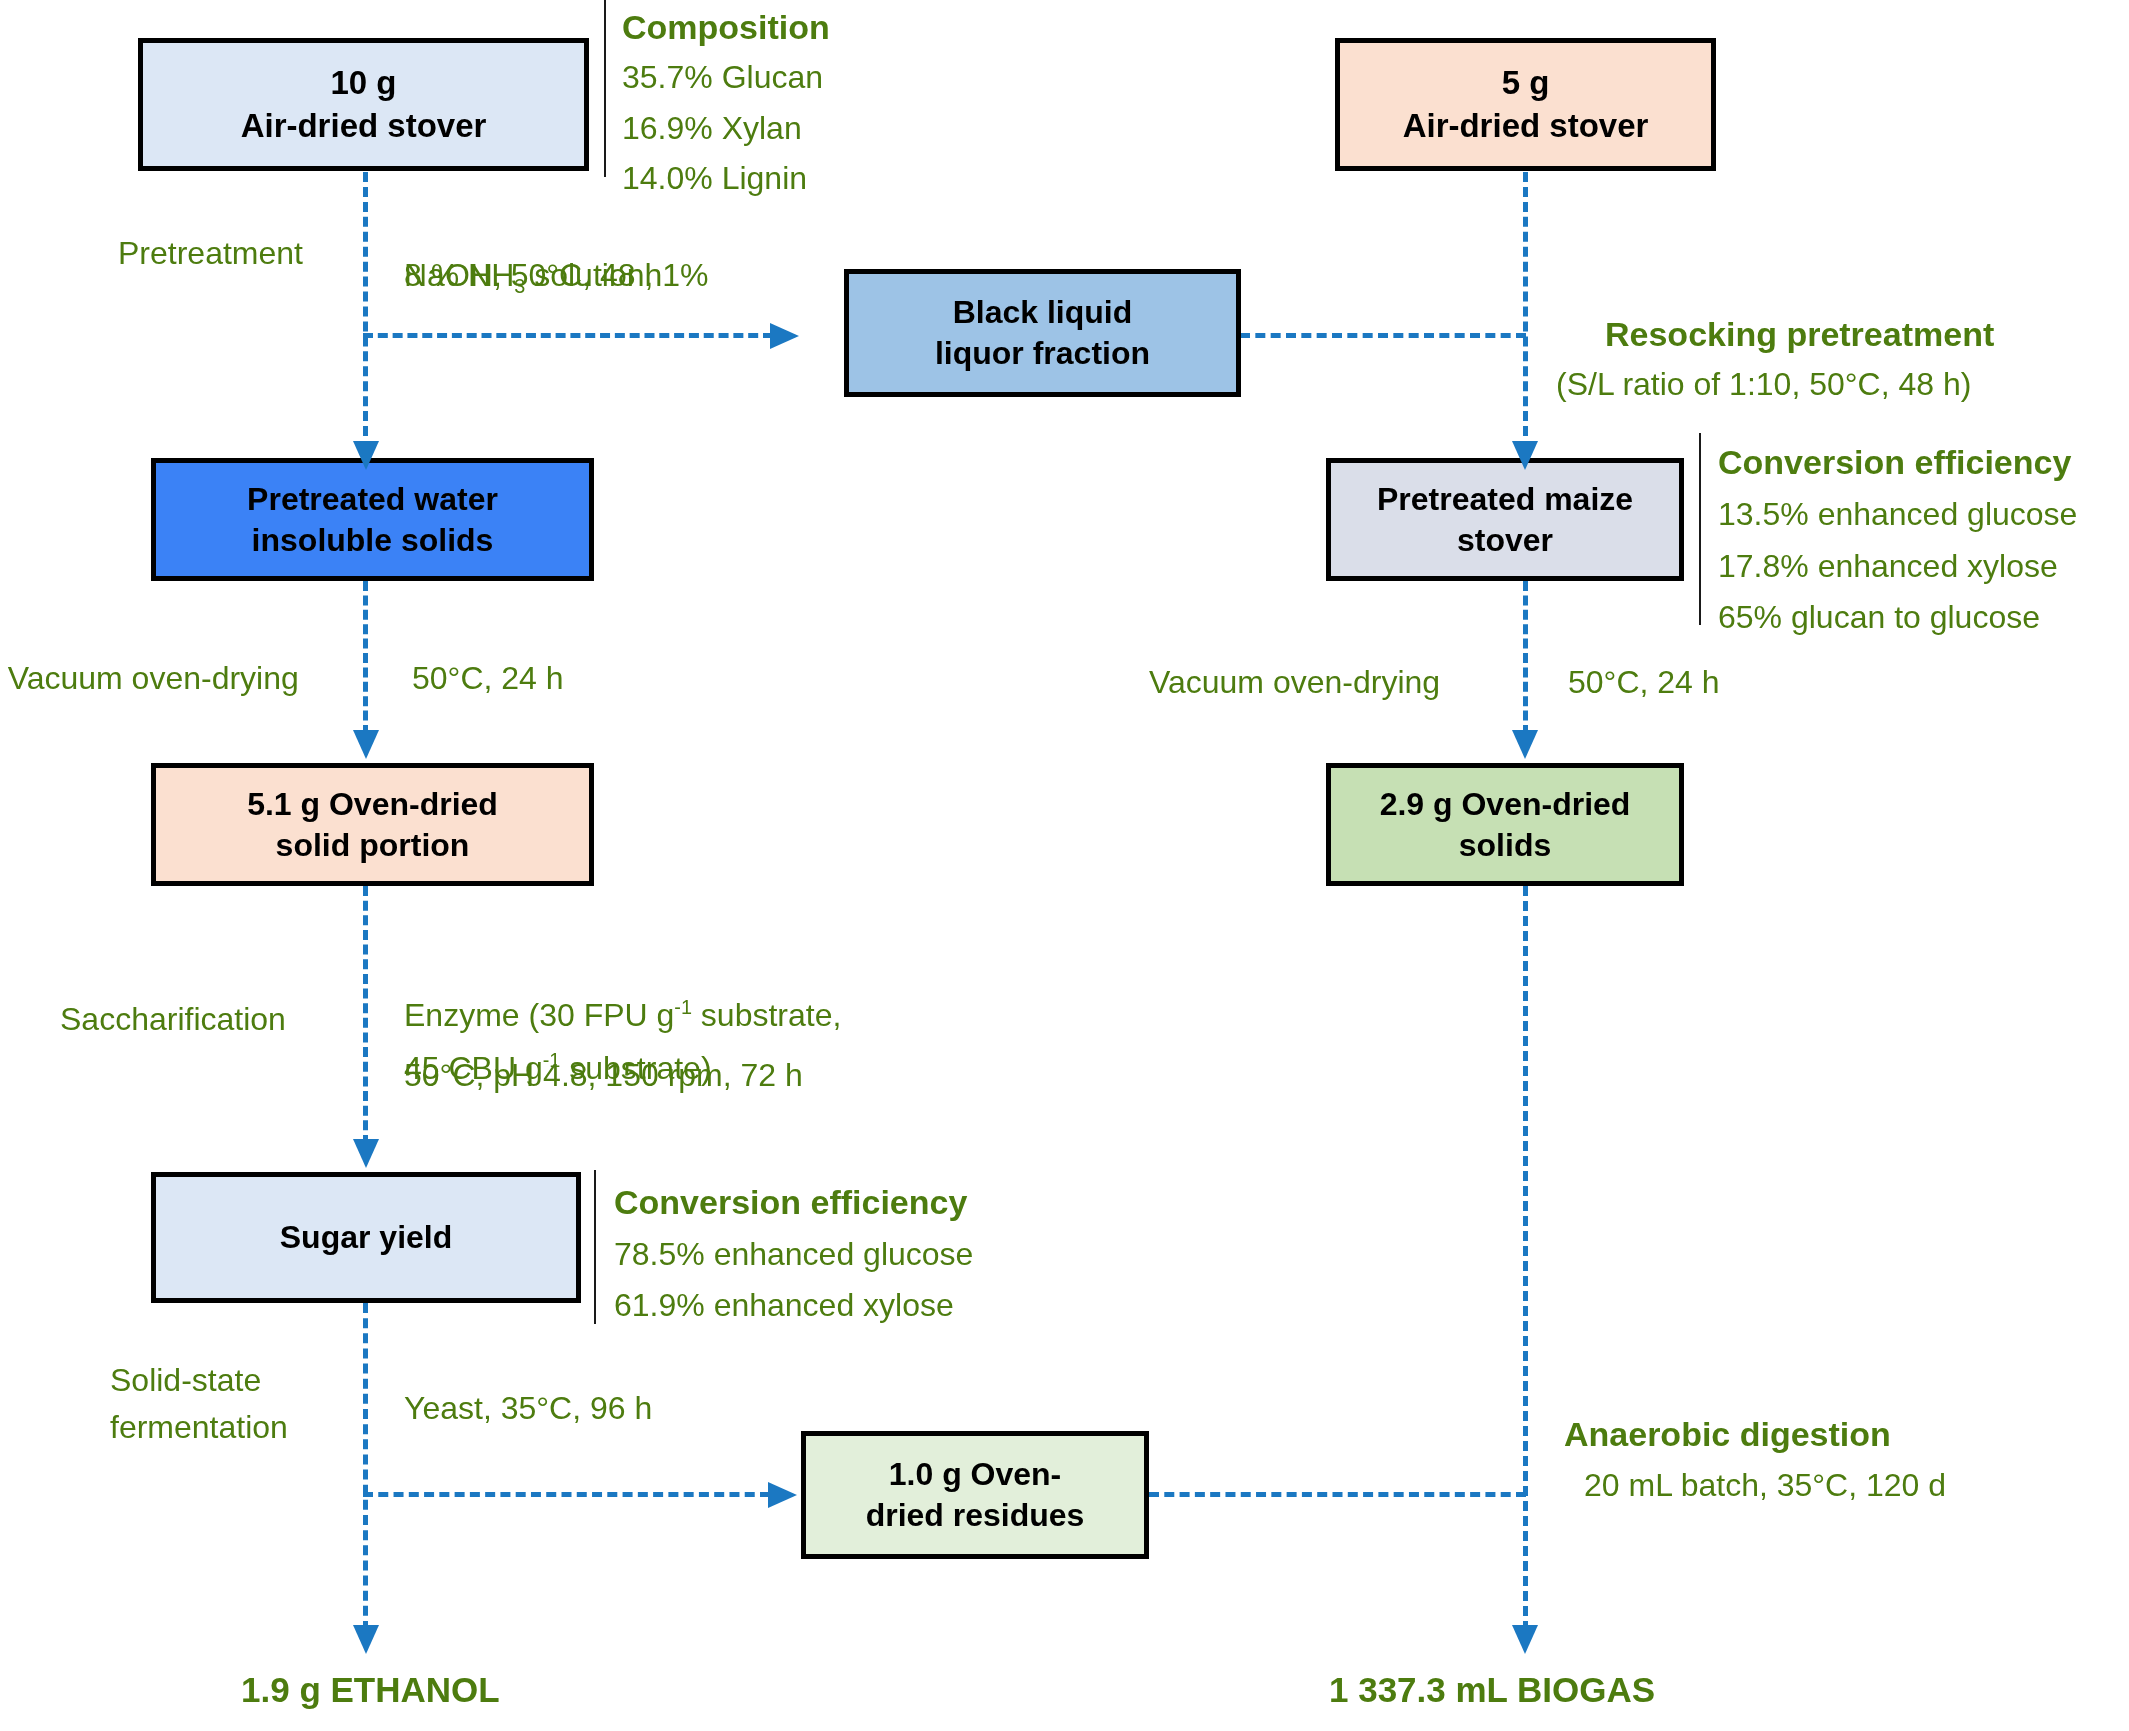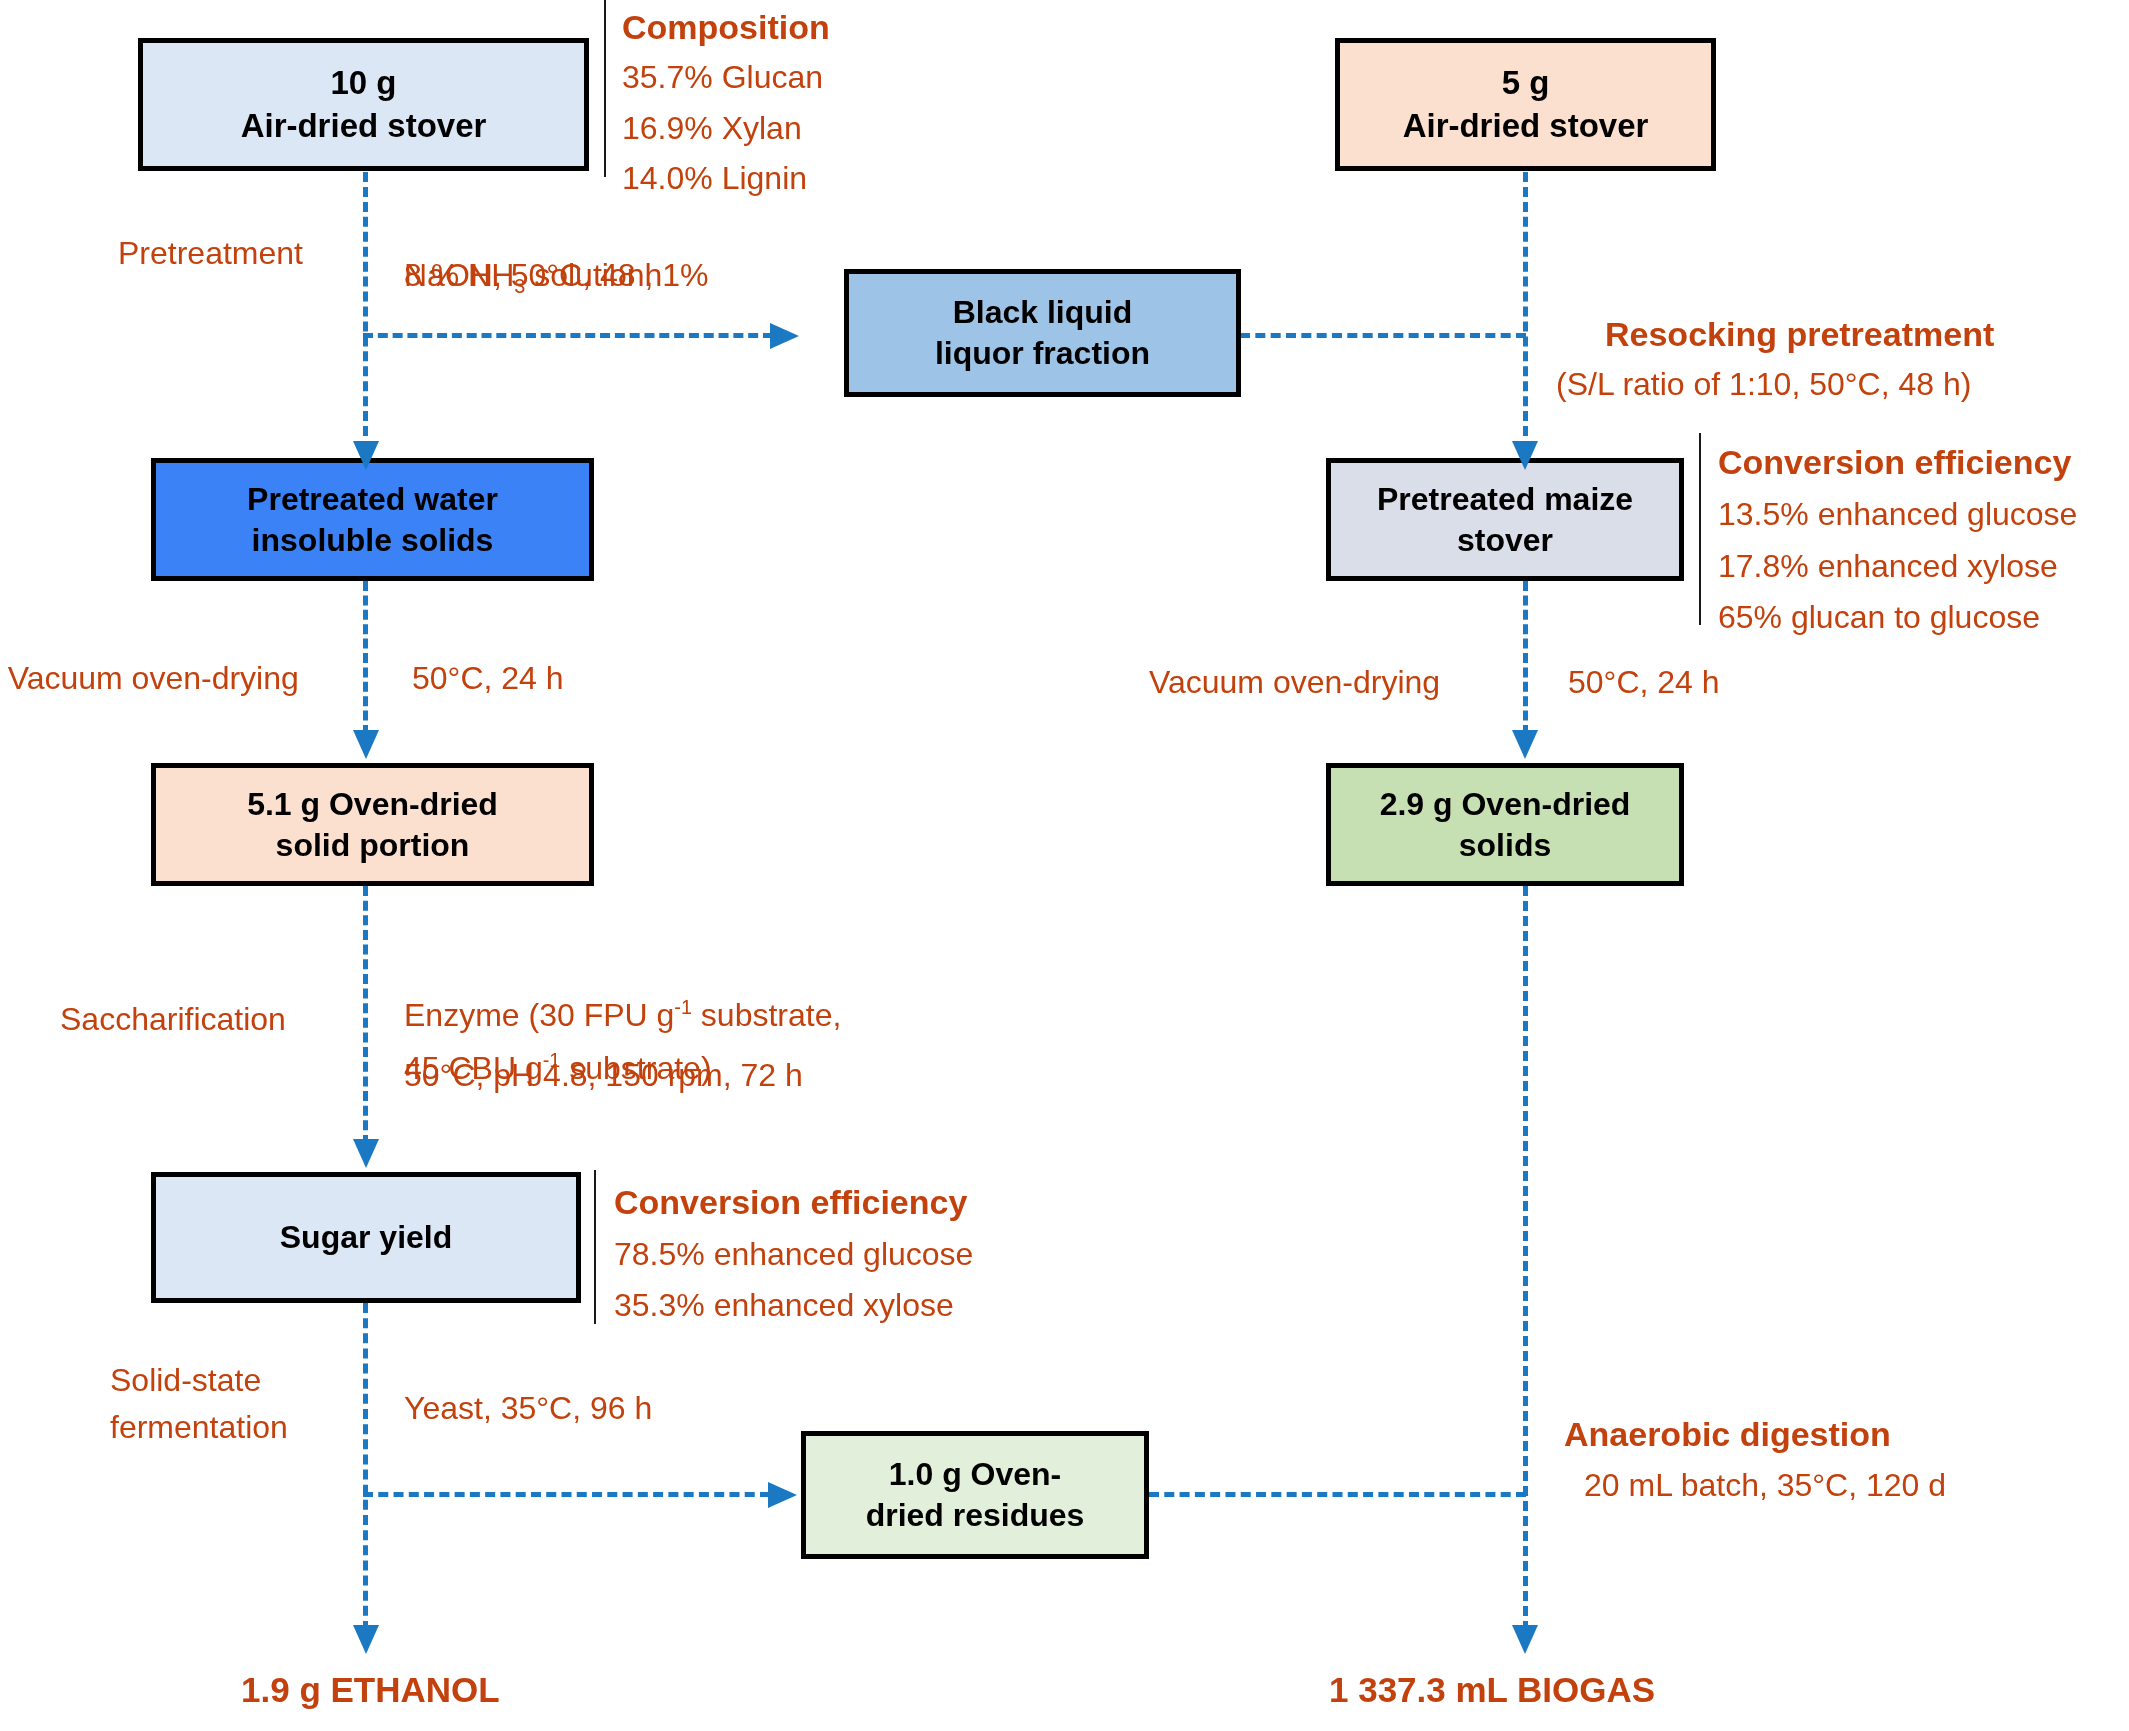--- a/index.html
+++ b/index.html
@@ -26,21 +26,21 @@
     justify-content: center;
     text-align: center;
     font-weight: bold;
     line-height: 1.28;
     color: #000000;
     white-space: pre-line;
     z-index: 5;
   }
   .lbl {
     position: absolute;
-    color: #c2410c;
+    color: #4d7c0f;
     line-height: 1.46;
     white-space: pre-line;
     z-index: 4;
   }
   .lbl.bold { font-weight: bold; }
 
   
   .vline {
     position: absolute;
     z-index: 3;
@@ -132,21 +132,21 @@
   <div class="lbl" style="left:404px; top:998px; font-size:32px;">
     <span>45 CBU g</span><span class="sup">-1</span><span> substrate)</span>
   </div>
   <div class="lbl" style="left:404px; top:1052px; font-size:32px;">50°C, pH 4.8, 150 rpm, 72 h</div>
 
   <div class="box" style="left:151px; top:1172px; width:430px; height:131px; background:#dce7f5; font-size:32px;">Sugar yield</div>
 
   <div class="rule" style="left:594px; top:1170px; height:154px;"></div>
   <div class="lbl bold" style="left:614px; top:1178px; font-size:34px;">Conversion efficiency</div>
   <div class="lbl" style="left:614px; top:1231px; font-size:32px;">78.5% enhanced glucose</div>
-  <div class="lbl" style="left:614px; top:1282px; font-size:32px;">35.3% enhanced xylose</div>
+  <div class="lbl" style="left:614px; top:1282px; font-size:32px;">61.9% enhanced xylose</div>
 
   <div class="vline" style="left:363px; top:1303px; height:328px;"></div>
   <div class="arrow-down" style="left:353px; top:1625px;"></div>
 
   <div class="lbl" style="left:110px; top:1357px; font-size:32px;">Solid-state
 fermentation</div>
   <div class="lbl" style="left:404px; top:1385px; font-size:32px;">Yeast, 35°C, 96 h</div>
 
   <div class="hline" style="left:363px; top:1492px; width:407px;"></div>
   <div class="arrow-right" style="left:768px; top:1482px;"></div>

